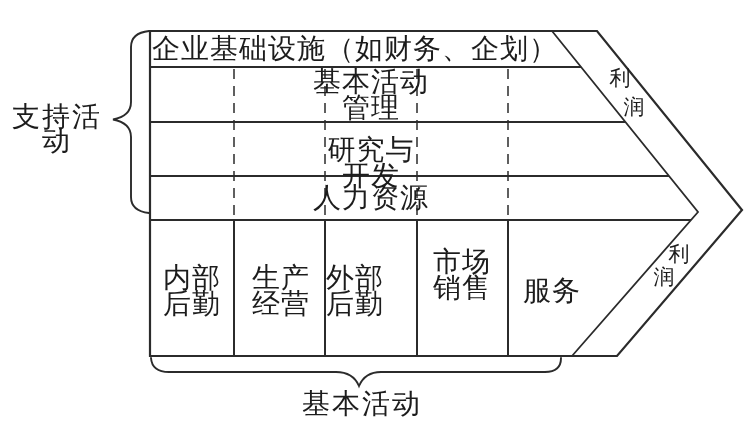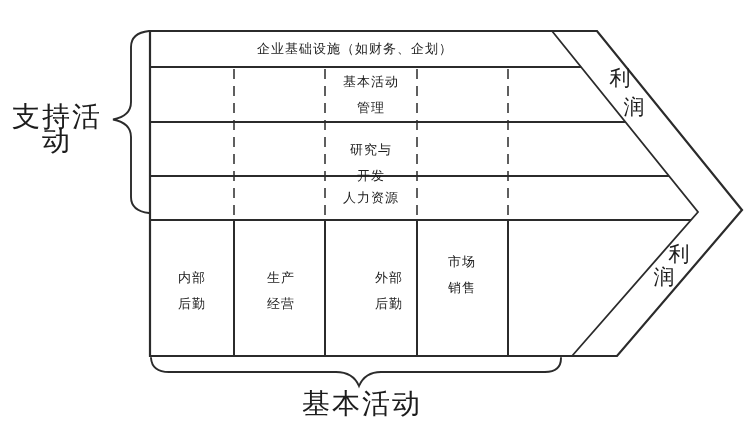--- a/index.html
+++ b/index.html
@@ -22,21 +22,21 @@
     top: 0;
   }
   .lbl {
     position: absolute;
     text-align: center;
     white-space: pre-line;
     color: #1c1c1c;
     letter-spacing: 1px;
   }
   .cell {
-    font-size: 13px;
+    font-size: 28px;
     line-height: 26px;
   }
   .outer-lbl {
     font-size: 28px;
     line-height: 24px;
     letter-spacing: 2px;
     text-align: center;
   }
   .profit-char {
     position: absolute;
@@ -86,24 +86,25 @@
   <div class="lbl cell" style="left:280px; top:69px; width:182px;">基本活动
 管理</div>
   <div class="lbl cell" style="left:280px; top:125px; width:182px;margin-top:12px;">研究与
 开发</div>
   <div class="lbl cell" style="left:280px; top:185px; width:182px;">人力资源</div>
 
   <div class="lbl cell" style="left:147px; top:265px; width:90px;">内部
 后勤</div>
   <div class="lbl cell" style="left:236px; top:265px; width:90px;">生产
 经营</div>
-  <div class="lbl cell" style="left:344px; top:265px; width:90px;">外部
+  <div class="lbl cell" style="left:310px; top:265px; width:90px;">外部
 后勤</div>
   <div class="lbl cell" style="left:417px; top:249px; width:90px;">市场
 销售</div>
+  <div class="lbl cell" style="left:507px; top:278px; width:90px;">服务</div>
 
   <div class="profit-char" style="left:606px; top:65px;">利</div>
   <div class="profit-char" style="left:620px; top:94px;">润</div>
 
   <div class="profit-char" style="left:665px; top:241px;">利</div>
   <div class="profit-char" style="left:650px; top:264px;">润</div>
 
 </div>
 
 </body></html>

